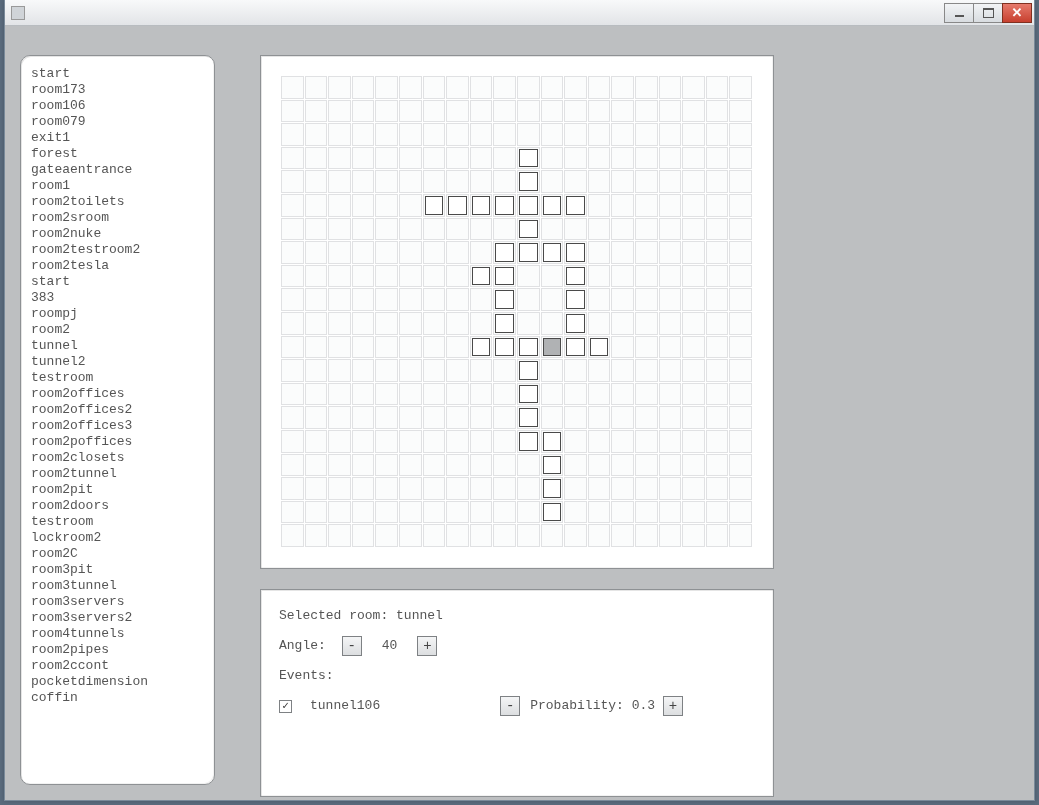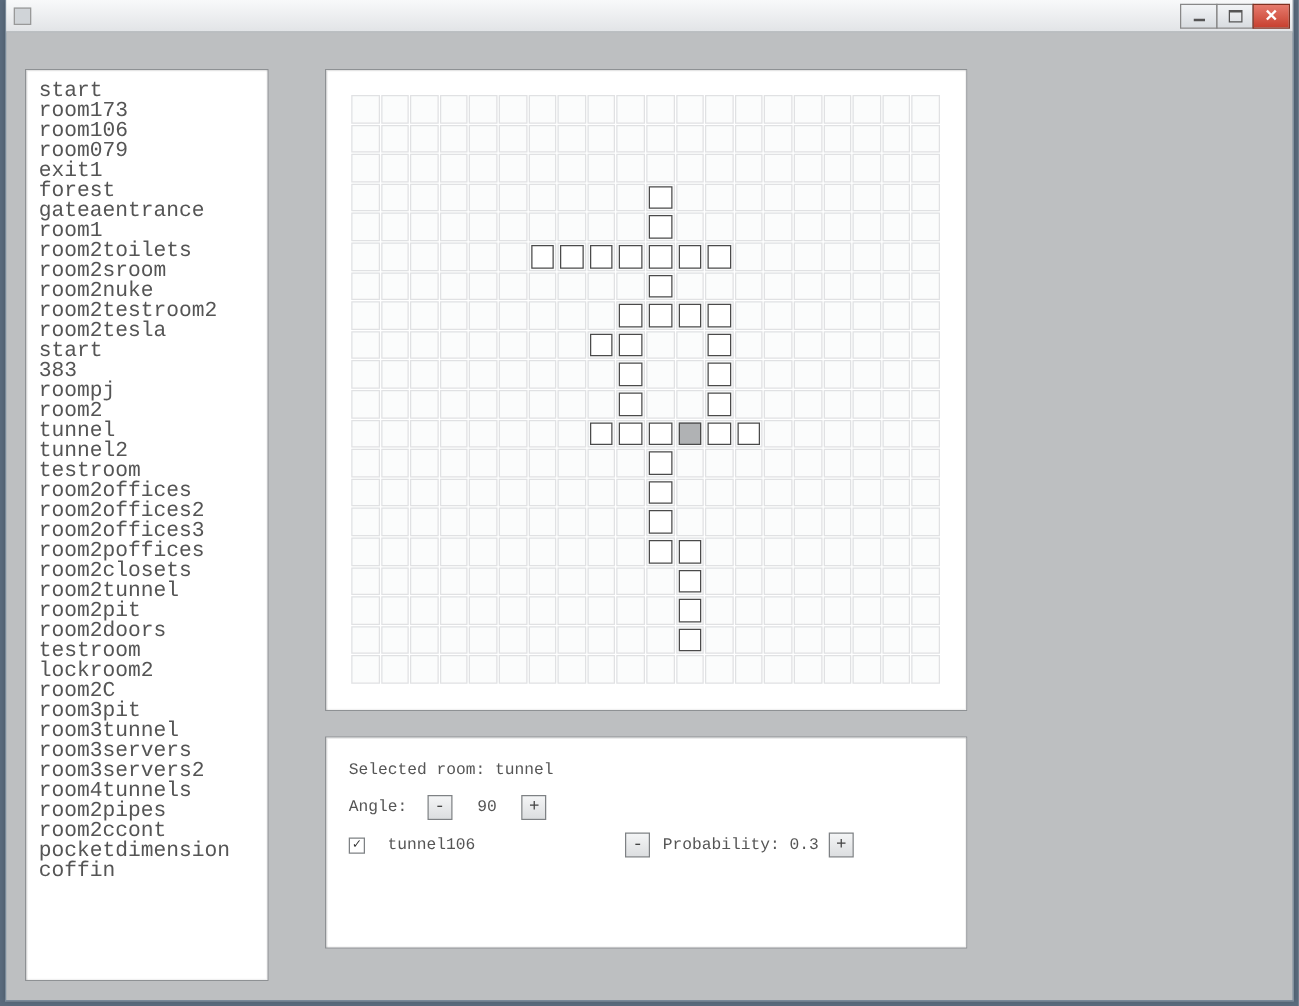--- a/index.html
+++ b/index.html
@@ -80,22 +80,23 @@
     background: #fff;
     border: 1px solid #8e9194;
     box-shadow: inset -1px -1px 0 rgba(0,0,0,0.05), inset 1px 1px 0 rgba(0,0,0,0.1);
   }
   .room-list {
     left: 0; top: 0;
     width: 195px; bottom: 0;
     padding: 10px 12px 10px 10px;
     overflow: hidden;
     line-height: 16px;
-    font-size: 17px;
+    font-size: 13px;
     color: #555;
+    border-radius: 10px;
   }
   .room-list div { white-space: nowrap; cursor: default; }
 
   .map-panel {
     left: 240px; top: 0;
     width: 514px; height: 514px;
     padding: 20px;
   }
   .map-grid {
     width: 100%; height: 100%;
@@ -109,21 +110,21 @@
   
   .tile {
     position: absolute;
     background: #fff;
     border: 1px solid #4a4a4a;
   }
   .tile.sel { background: #b0b2b4; }
 
   .props-panel {
     left: 240px; top: 534px;
-    width: 514px; height: 170px;
+    width: 514px; height: 208px;
     padding: 16px 18px;
     font-size: 13px;
     color: #555;
     line-height: 20px;
   }
   .row { display:flex; align-items:center; margin-bottom:10px; }
   .sq-btn {
     width: 20px; height: 20px;
     background: linear-gradient(#f4f5f6, #dcdee0);
     border: 1px solid #7e8184;
@@ -652,23 +653,26 @@
       <div class="row">
         <span>Selected room:</span>
         &nbsp;
         <span>tunnel</span>
       </div>
       <div class="row">
         <span>Angle:</span>
         <span style="width:16px"></span>
         <span class="sq-btn">-</span>
         <span style="width:20px"></span>
-        <span>90</span>
+        <span>40</span>
         <span style="width:20px"></span>
         <span class="sq-btn">+</span>
+      </div>
+      <div class="row">
+        <span>Events:</span>
       </div>
       <div class="row">
         <span class="chk checked"></span>
         <span style="width:10px"></span>
         <span>tunnel106</span>
         <span style="width:120px"></span>
         <span class="sq-btn">-</span>
         <span style="width:10px"></span>
         <span>Probability:</span>
         &nbsp;

